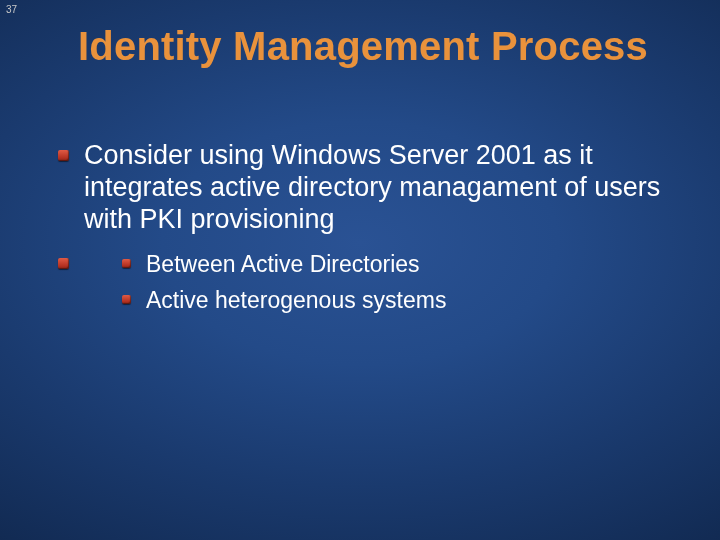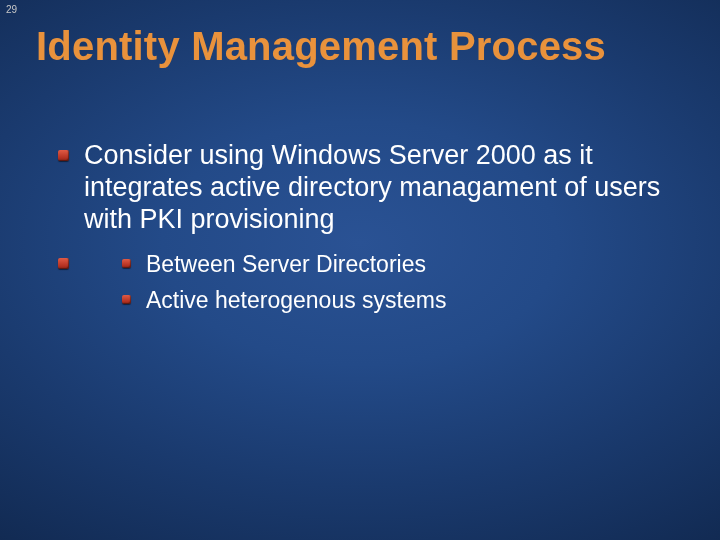--- a/index.html
+++ b/index.html
@@ -32,20 +32,21 @@
   }
   .title {
     position: absolute;
     top: 24px;
     left: 36px;
     right: 30px;
     font-size: 40px;
     font-weight: bold;
     color: #e9923c;
     letter-spacing: 0.2px;
+    text-align: center;
   }
   .content {
     position: absolute;
     top: 140px;
     left: 58px;
     right: 40px;
   }
   ul.level1 {
     list-style: none;
     margin: 0;
@@ -93,33 +94,33 @@
     border-radius: 2px;
     box-shadow: inset -1px -1px 1px rgba(0,0,0,0.4),
                 0 1px 1px rgba(0,0,0,0.5);
   }
 </style>
 </head>
 <body>
 
 <div class="slide">
 
-  <div class="page-number">29</div>
+  <div class="page-number">37</div>
 
   <div class="title">Identity Management Process</div>
 
   <div class="content">
     <ul class="level1">
       <li>
-        <span>Consider using Windows Server 2000 as it integrates active directory managament of users with PKI provisioning</span>
+        <span>Consider using Windows Server 2001 as it integrates active directory managament of users with PKI provisioning</span>
       </li>
       <li>
         <ul class="level2">
           <li>
-            <span>Between Server Directories</span>
+            <span>Between Active Directories</span>
           </li>
           <li>
             <span>Active heterogenous systems</span>
           </li>
         </ul>
       </li>
     </ul>
   </div>
 
 </div>

